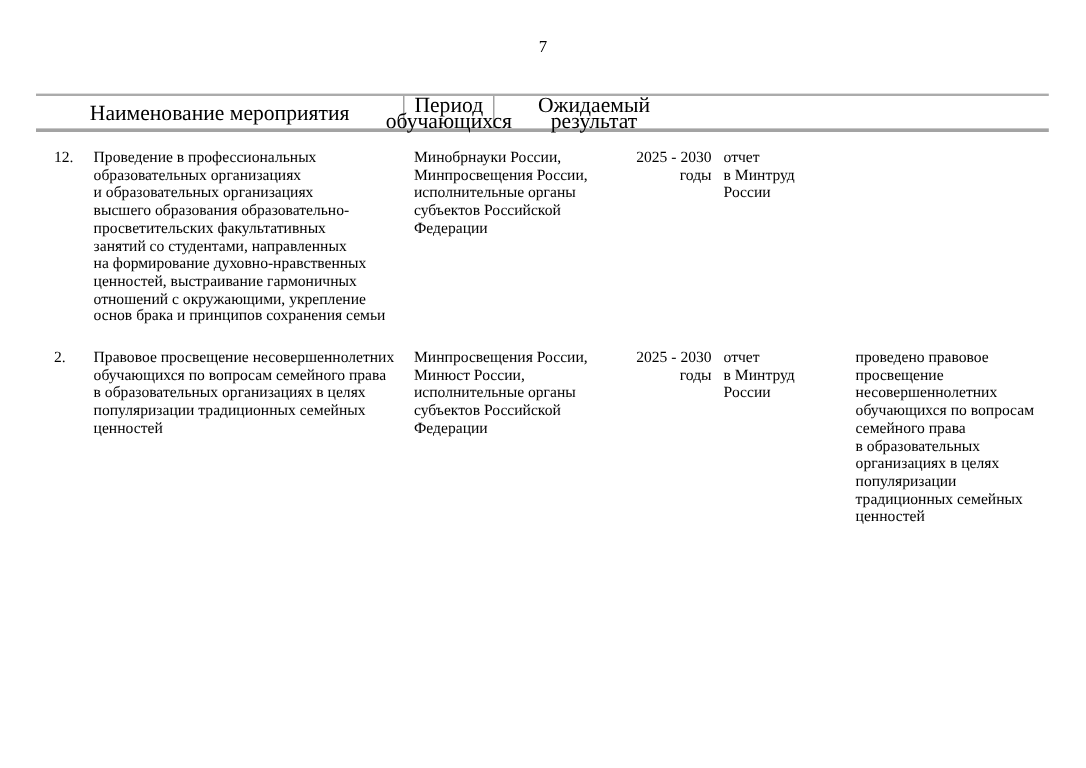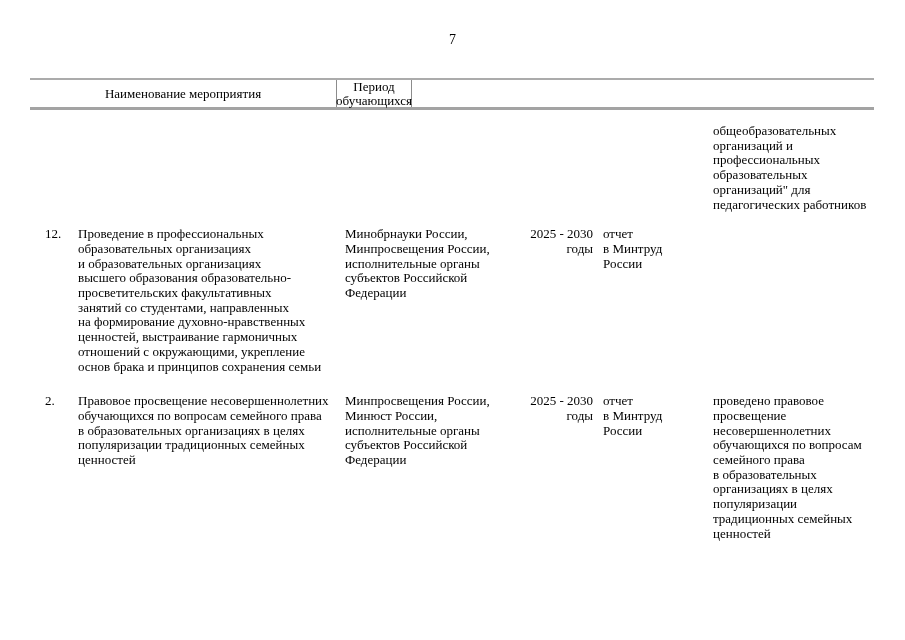--- a/index.html
+++ b/index.html
@@ -37,21 +37,21 @@
     height: 27px;
     border-top: 2px solid #ababab;
     border-bottom: 3px solid #a3a3a3;
   }
   .th {
     display: flex;
     flex-direction: column;
     justify-content: center;
     align-items: center;
     text-align: center;
-    font-size: 13px;
+    font-size: 18px;
     line-height: 14px;
     white-space: pre-line;
     box-sizing: border-box;
   }
   .th.sep { border-right: 1px solid #8c8c8c; }
   .c1 { width: 307px; }
   .c2 { width: 181px; }
   .c3 { width: 75px; }
   .c4 { width: 115px; }
   .c5 { width: 166px; }
@@ -95,39 +95,25 @@
 <div class="page">
 
   <div class="page-number">7</div>
 
   <div class="doc-table">
 
     <div class="thead">
       <div class="th c1 sep">Наименование мероприятия</div>
       <div class="th c3 sep">Период
 обучающихся</div>
+      <div class="th c5">Ожидаемый результат</div>
     </div>
 
     <div class="tbody">
 
-      <div class="row gap-15">
-        <div class="cell c1">
-          <div class="num"></div>
-          <div class="activity"></div>
-        </div>
-        <div class="cell c2"></div>
-        <div class="cell c3"></div>
-        <div class="cell c4"></div>
-        <div class="cell c5">общеобразовательных
-организаций и
-профессиональных
-образовательных
-организаций" для
-педагогических работников</div>
-      </div>
 
       <div class="row gap-12">
         <div class="cell c1">
           <div class="num">12.</div>
           <div class="activity">Проведение в профессиональных
 образовательных организациях
 и образовательных организациях
 высшего образования образовательно-
 просветительских факультативных
 занятий со студентами, направленных

